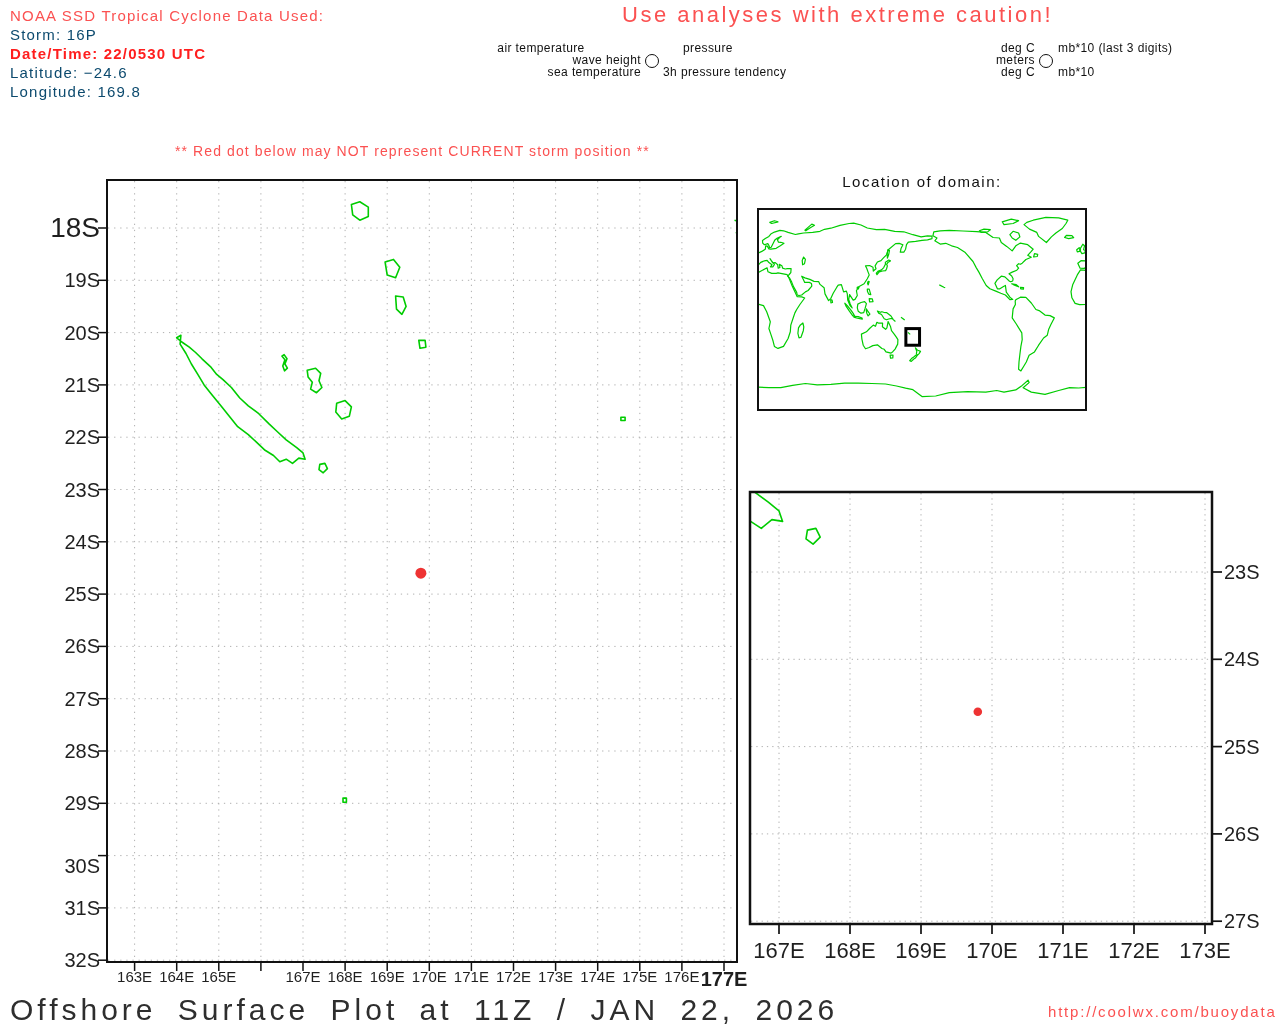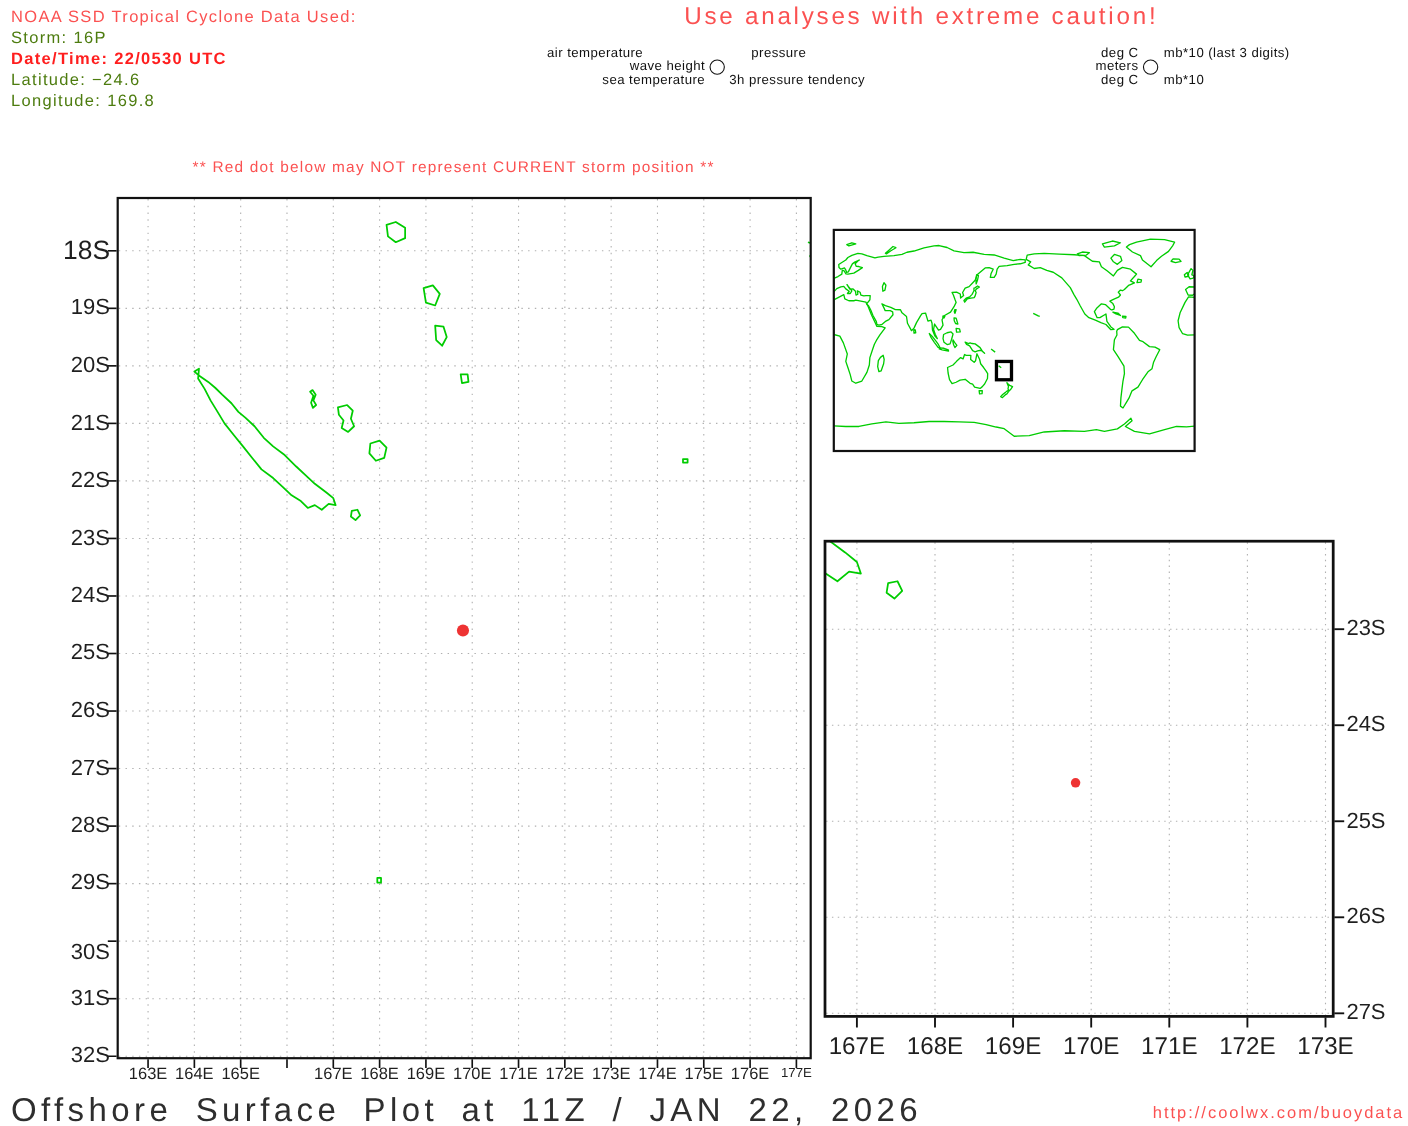--- a/index.html
+++ b/index.html
@@ -1,19 +1,19 @@
 <!DOCTYPE html>
 <html><head>
 <meta charset="utf-8">
 <style>
   html,body{margin:0;padding:0;background:#ffffff;}
   .page{position:relative;width:1280px;height:1024px;background:#fff;overflow:hidden;
         font-family:"Liberation Sans",sans-serif;}
   .abs{position:absolute;white-space:pre;}
-  .hdr{font-size:15px;letter-spacing:1.2px;color:#4d7c0f;line-height:19px;}
+  .hdr{font-size:15px;letter-spacing:1.2px;color:#0c4a6e;line-height:19px;}
   .salmon{color:#fb5151;}
   .boldred{color:#ff1e1e;font-weight:bold;}
   .caution{font-size:22px;letter-spacing:2.5px;color:#fb5151;}
   .warn{font-size:14px;letter-spacing:1.1px;color:#fb5151;}
   .leg{font-size:12px;letter-spacing:0.4px;color:#111;}
   .leg-circle{position:absolute;width:12px;height:12px;border:1.6px solid #111;border-radius:50%;background:#fff;}
   .inset-title{font-size:15px;letter-spacing:1.5px;color:#111;text-align:center;}
   .axl{position:absolute;color:#1f1f1f;white-space:pre;}
   .footer-title{font-size:30px;letter-spacing:4px;word-spacing:9px;color:#2e2e2e;font-weight:300;}
   .footer-url{font-size:15px;letter-spacing:1.8px;color:#fb5151;margin-left:40px;}
@@ -211,38 +211,39 @@
 
   <div class="abs leg" style="left:895px;top:41px;width:140px;text-align:right;">deg C</div>
   <div class="abs leg" style="left:895px;top:53px;width:140px;text-align:right;">meters</div>
   <div class="abs leg" style="left:895px;top:65px;width:140px;text-align:right;">deg C</div>
   <div class="leg-circle" style="left:1039px;top:54px;"></div>
   <div class="abs leg" style="left:1058px;top:41px;">mb*10 (last 3 digits)</div>
   <div class="abs leg" style="left:1058px;top:65px;">mb*10</div>
 
   <div class="abs warn" style="left:175px;top:143px;">** Red dot below may NOT represent CURRENT storm position **</div>
 
+  <div class="abs inset-title" style="left:758px;top:173px;width:328px;">Location of domain:</div>
 
   <div id="labels">
       <span class="axl" style="font-size: 15px; left: 134.6px; top: 968px; transform: translateX(-50%); text-align: center;">163E</span>
       <span class="axl" style="font-size: 15px; left: 176.7px; top: 968px; transform: translateX(-50%);">164E</span>
       <span class="axl" style="font-size: 15px; left: 218.8px; top: 968px; transform: translateX(-50%);">165E</span>
       <span class="axl" style="font-size: 11px; left: 260.9px; top: 1023px; transform: translateX(-50%);">166E</span>
       <span class="axl" style="font-size: 15px; left: 303px; top: 968px; transform: translateX(-50%);">167E</span>
       <span class="axl" style="font-size: 15px; left: 345.1px; top: 968px; transform: translateX(-50%);">168E</span>
       <span class="axl" style="font-size: 15px; left: 387.2px; top: 968px; transform: translateX(-50%);">169E</span>
       <span class="axl" style="font-size: 15px; left: 429.3px; top: 968px; transform: translateX(-50%);">170E</span>
       <span class="axl" style="font-size: 15px; left: 471.4px; top: 968px; transform: translateX(-50%);">171E</span>
       <span class="axl" style="font-size: 15px; left: 513.5px; top: 968px; transform: translateX(-50%);">172E</span>
       <span class="axl" style="font-size: 15px; left: 555.6px; top: 968px; transform: translateX(-50%);">173E</span>
       <span class="axl" style="font-size: 15px; left: 597.7px; top: 968px; transform: translateX(-50%);">174E</span>
       <span class="axl" style="font-size: 15px; left: 639.8px; top: 968px; transform: translateX(-50%);">175E</span>
       <span class="axl" style="font-size: 15px; left: 681.9px; top: 968px; transform: translateX(-50%);">176E</span>
-      <span class="axl" style="font-size: 12px; left: 724px; top: 968px; transform: translateX(-50%);">177E</span>
-      <span class="axl" style="font-size: 24px; left: 100px; top: 228px; transform: translate(-100%, -50%);">18S</span>
+      <span class="axl" style="font-size: 20px; left: 724px; top: 968px; transform: translateX(-50%); font-weight: bold;">177E</span>
+      <span class="axl" style="font-size: 28px; left: 100px; top: 228px; transform: translate(-100%, -50%);">18S</span>
       <span class="axl" style="font-size: 20px; left: 100px; top: 280.3px; transform: translate(-100%, -50%);">19S</span>
       <span class="axl" style="font-size: 20px; left: 100px; top: 332.6px; transform: translate(-100%, -50%);">20S</span>
       <span class="axl" style="font-size: 20px; left: 100px; top: 384.9px; transform: translate(-100%, -50%);">21S</span>
       <span class="axl" style="font-size: 20px; left: 100px; top: 437.2px; transform: translate(-100%, -50%);">22S</span>
       <span class="axl" style="font-size: 20px; left: 100px; top: 489.5px; transform: translate(-100%, -50%);">23S</span>
       <span class="axl" style="font-size: 20px; left: 100px; top: 541.8px; transform: translate(-100%, -50%);">24S</span>
       <span class="axl" style="font-size: 20px; left: 100px; top: 594.1px; transform: translate(-100%, -50%);">25S</span>
       <span class="axl" style="font-size: 20px; left: 100px; top: 646.4px; transform: translate(-100%, -50%);">26S</span>
       <span class="axl" style="font-size: 20px; left: 100px; top: 698.7px; transform: translate(-100%, -50%);">27S</span>
       <span class="axl" style="font-size: 20px; left: 100px; top: 751px; transform: translate(-100%, -50%);">28S</span>

